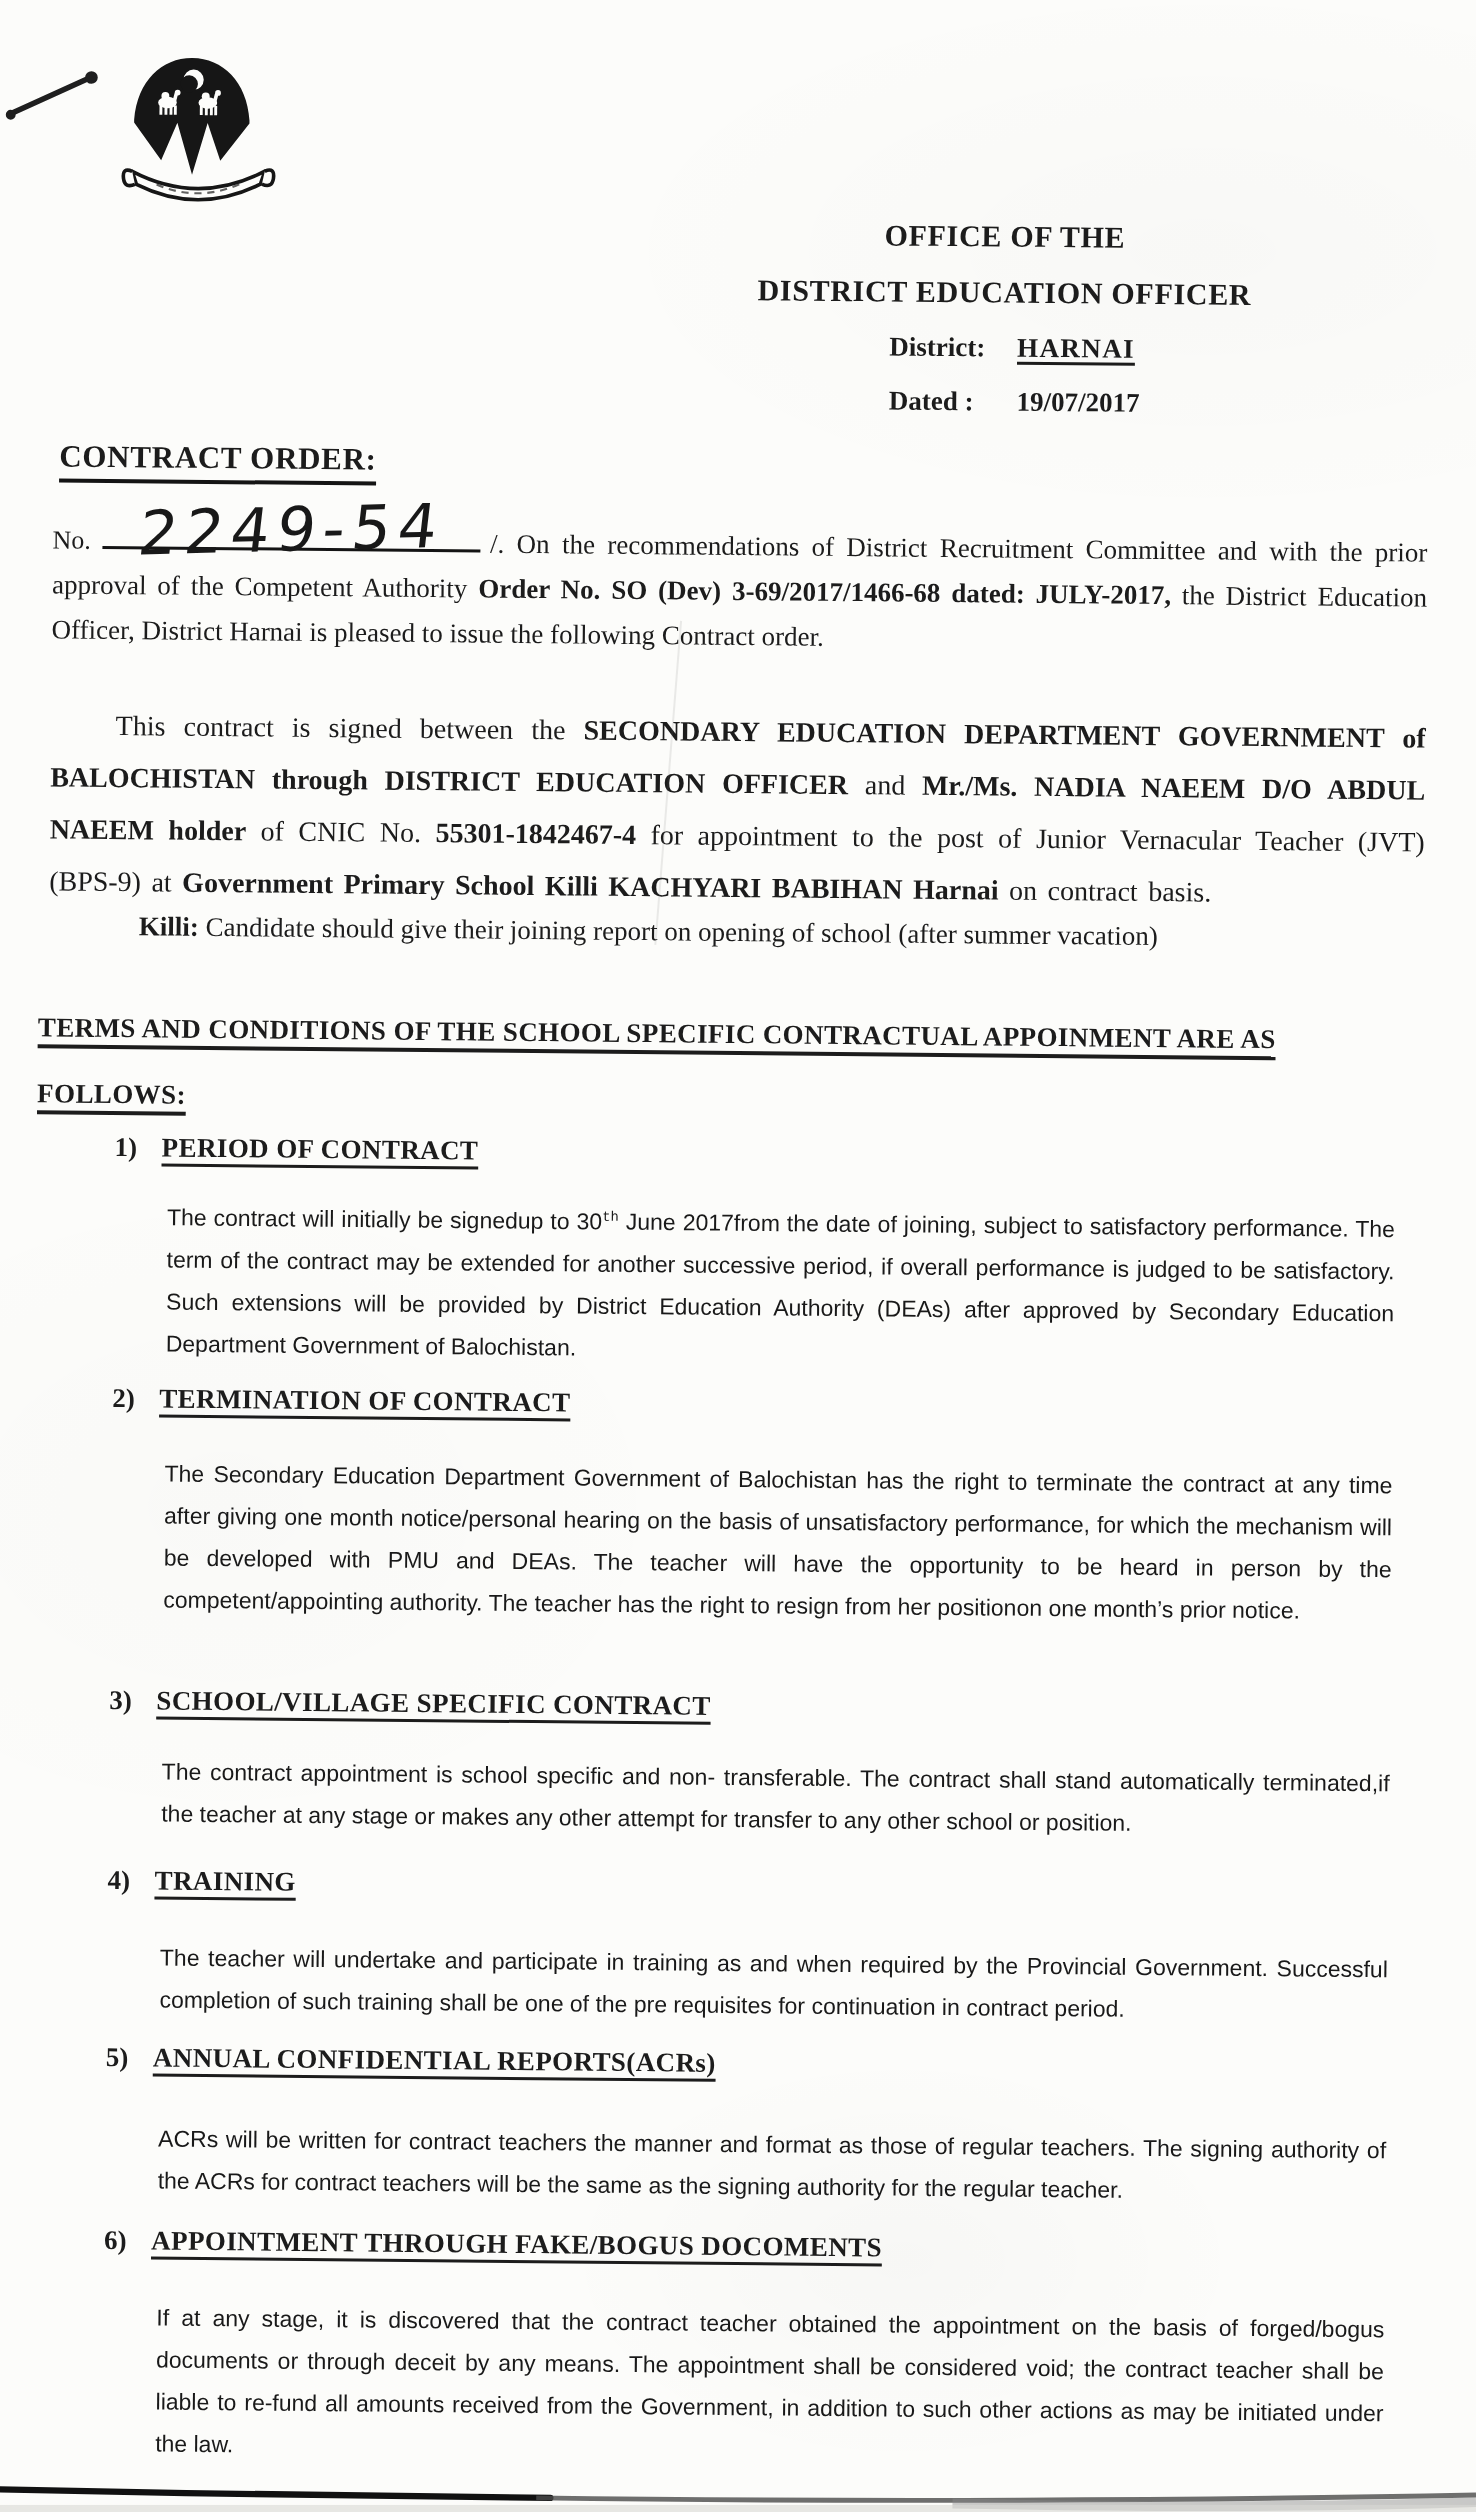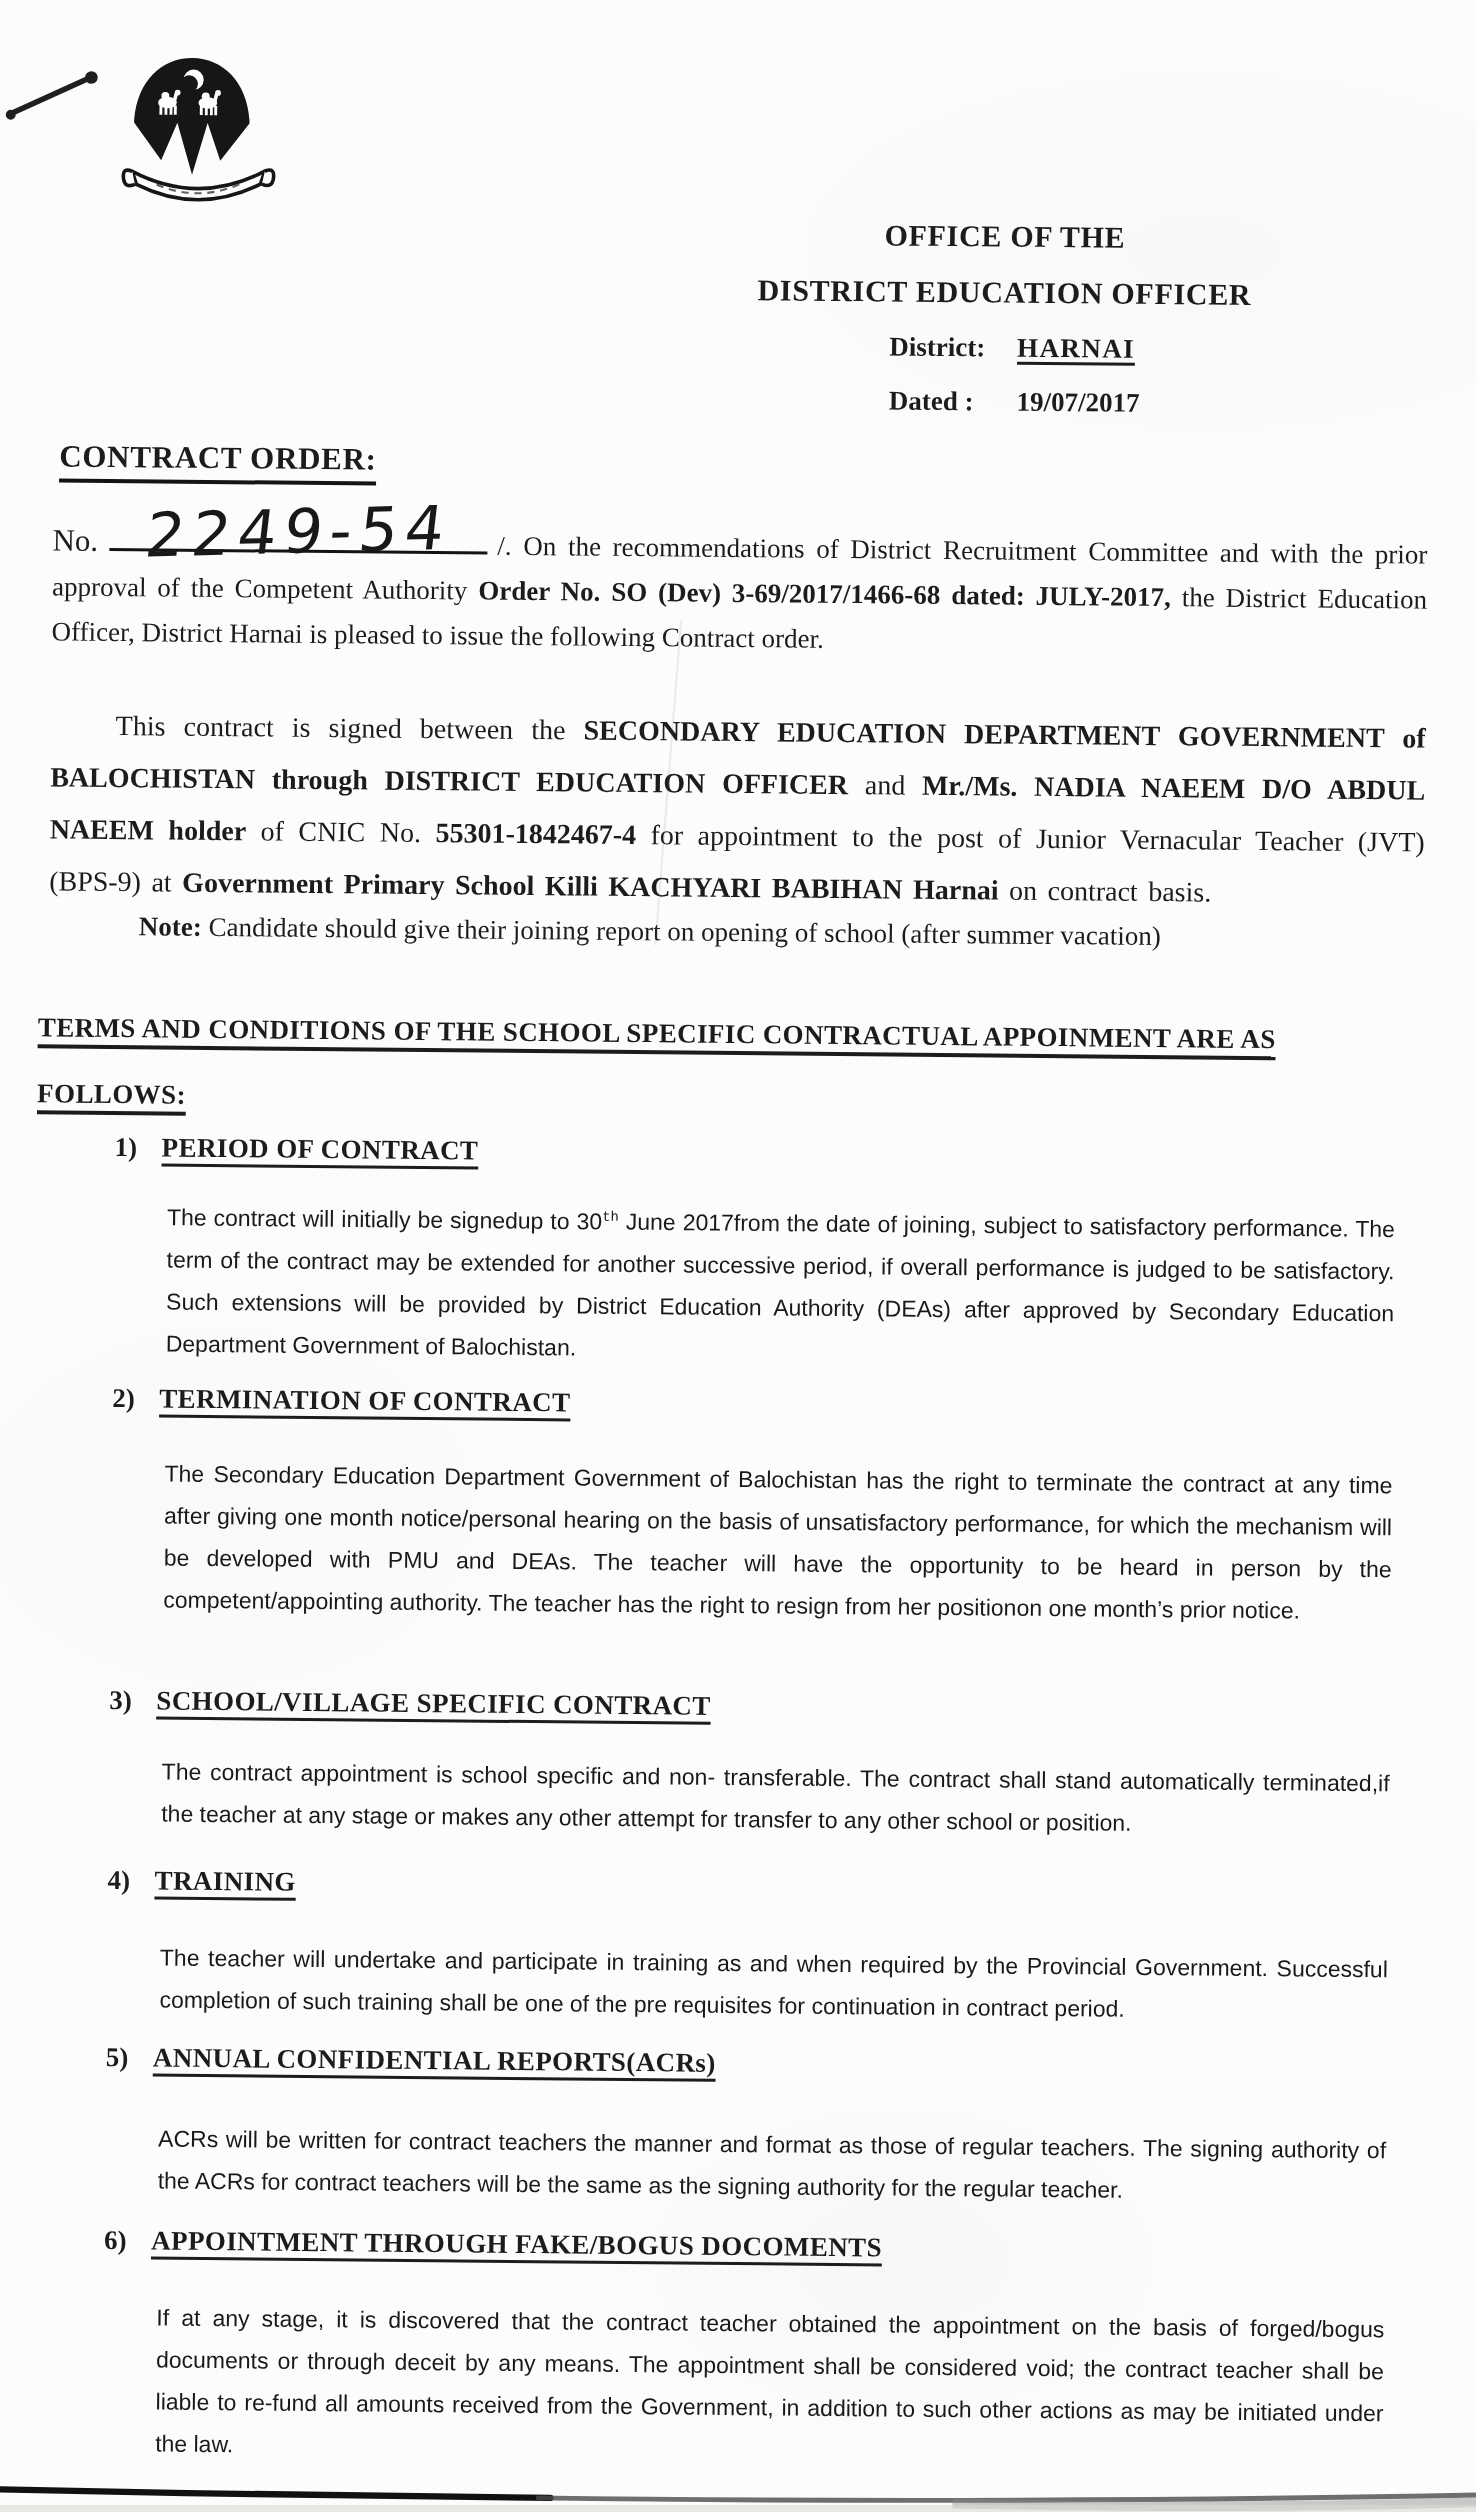--- a/index.html
+++ b/index.html
@@ -13,21 +13,21 @@
   .pen{position:absolute;left:0;top:56px;}
   .emblem{position:absolute;left:111px;top:56px;}
   .hdr{position:absolute;left:701px;top:206px;width:607px;text-align:center;}
   .hdr-line{font-weight:bold;font-size:30px;line-height:56px;letter-spacing:0.7px;}
   .hdr-row{text-align:left;padding-left:189px;font-weight:bold;font-size:27px;line-height:54px;}
   .hdr-row .lbl{display:inline-block;min-width:121px;}
   .uval{text-decoration:underline;text-decoration-thickness:2.8px;text-underline-offset:5px;letter-spacing:1.4px;}
   .contract-order{position:absolute;left:61px;top:445px;font-size:31px;font-weight:bold;letter-spacing:0.7px;
     border-bottom:4.2px solid #141414;padding-bottom:3.5px;}
   .p1{position:absolute;left:55px;top:524px;width:1375px;font-size:27px;line-height:45px;text-align:justify;}
-  .no-lbl{font-size:31px;}
+  .no-lbl{font-size:26px;}
   .blank{display:inline-block;width:378px;border-bottom:3.5px solid #141414;position:relative;height:28px;margin:0 10px 0 11.3px;vertical-align:baseline;}
   .hand{position:absolute;left:37px;bottom:-4.2px;font-family:"DejaVu Sans",sans-serif;font-size:61px;font-weight:normal;
     transform:skewX(-8deg) rotate(-2deg);letter-spacing:7px;white-space:nowrap;color:#181818;}
   .p2{position:absolute;left:55px;top:706px;width:1375px;font-size:28px;line-height:52px;text-align:justify;text-indent:65px;word-spacing:3.5px;}
   .note{position:absolute;left:145px;top:912px;width:1284px;font-size:27px;line-height:41px;}
   .terms{position:absolute;left:45px;top:1001px;width:1362px;font-size:27px;font-weight:bold;line-height:66px;letter-spacing:0.4px;}
   .terms .tl{text-decoration:underline;text-decoration-thickness:3.5px;text-underline-offset:7.8px;}
   .sec-head{position:absolute;left:123px;font-size:27px;font-weight:bold;}
   .sec-head .n{display:inline-block;width:47px;}
   .sec-head .t{text-decoration:underline;text-decoration-thickness:2.8px;text-underline-offset:7px;letter-spacing:0.4px;}
@@ -97,21 +97,21 @@
     </div>
 
     <div class="contract-order">CONTRACT ORDER:</div>
 
     <div class="p1">
       <span class="no-lbl">No.</span><span class="blank"><span class="hand">2249-54</span></span><span><span>/. On the recommendations of District Recruitment Committee and with the prior approval of the Competent Authority </span><span class="b">Order No. SO (Dev) 3-69/2017/1466-68 dated: JULY-2017,</span><span> the District Education Officer, District Harnai is pleased to issue the following Contract order.</span></span>
     </div>
 
     <div class="p2"><span>This contract is signed between the </span><span class="b">SECONDARY EDUCATION DEPARTMENT GOVERNMENT of BALOCHISTAN through DISTRICT EDUCATION OFFICER</span><span> and </span><span class="b">Mr./Ms. NADIA NAEEM D/O ABDUL NAEEM holder</span><span> of CNIC No. </span><span class="b">55301-1842467-4</span><span> for appointment to the post of Junior Vernacular Teacher (JVT)(BPS-9) at </span><span class="b">Government Primary School Killi KACHYARI BABIHAN Harnai</span><span> on contract basis.</span></div>
 
-    <div class="note"><span class="b">Note:</span><span> Candidate should give their joining report on opening of school (after summer vacation)</span></div>
+    <div class="note"><span class="b">Killi:</span><span> Candidate should give their joining report on opening of school (after summer vacation)</span></div>
 
     <div class="terms">
       <div><span class="tl">TERMS AND CONDITIONS OF THE SCHOOL SPECIFIC CONTRACTUAL APPOINMENT ARE AS</span></div>
       <div><span class="tl">FOLLOWS:</span></div>
     </div>
 
     <div class="sec-head" style="top:1138px">
       <span class="n">1)</span><span class="t">PERIOD OF CONTRACT</span>
     </div>
     <div class="sec-body" style="top:1198px"><span>The contract will initially be signedup to 30</span><sup>th</sup><span> June 2017from the date of joining, subject to satisfactory performance. The term of the contract may be extended for another successive period, if overall performance is judged to be satisfactory. Such extensions will be provided by District Education Authority (DEAs) after approved by Secondary Education Department Government of Balochistan.</span></div>

